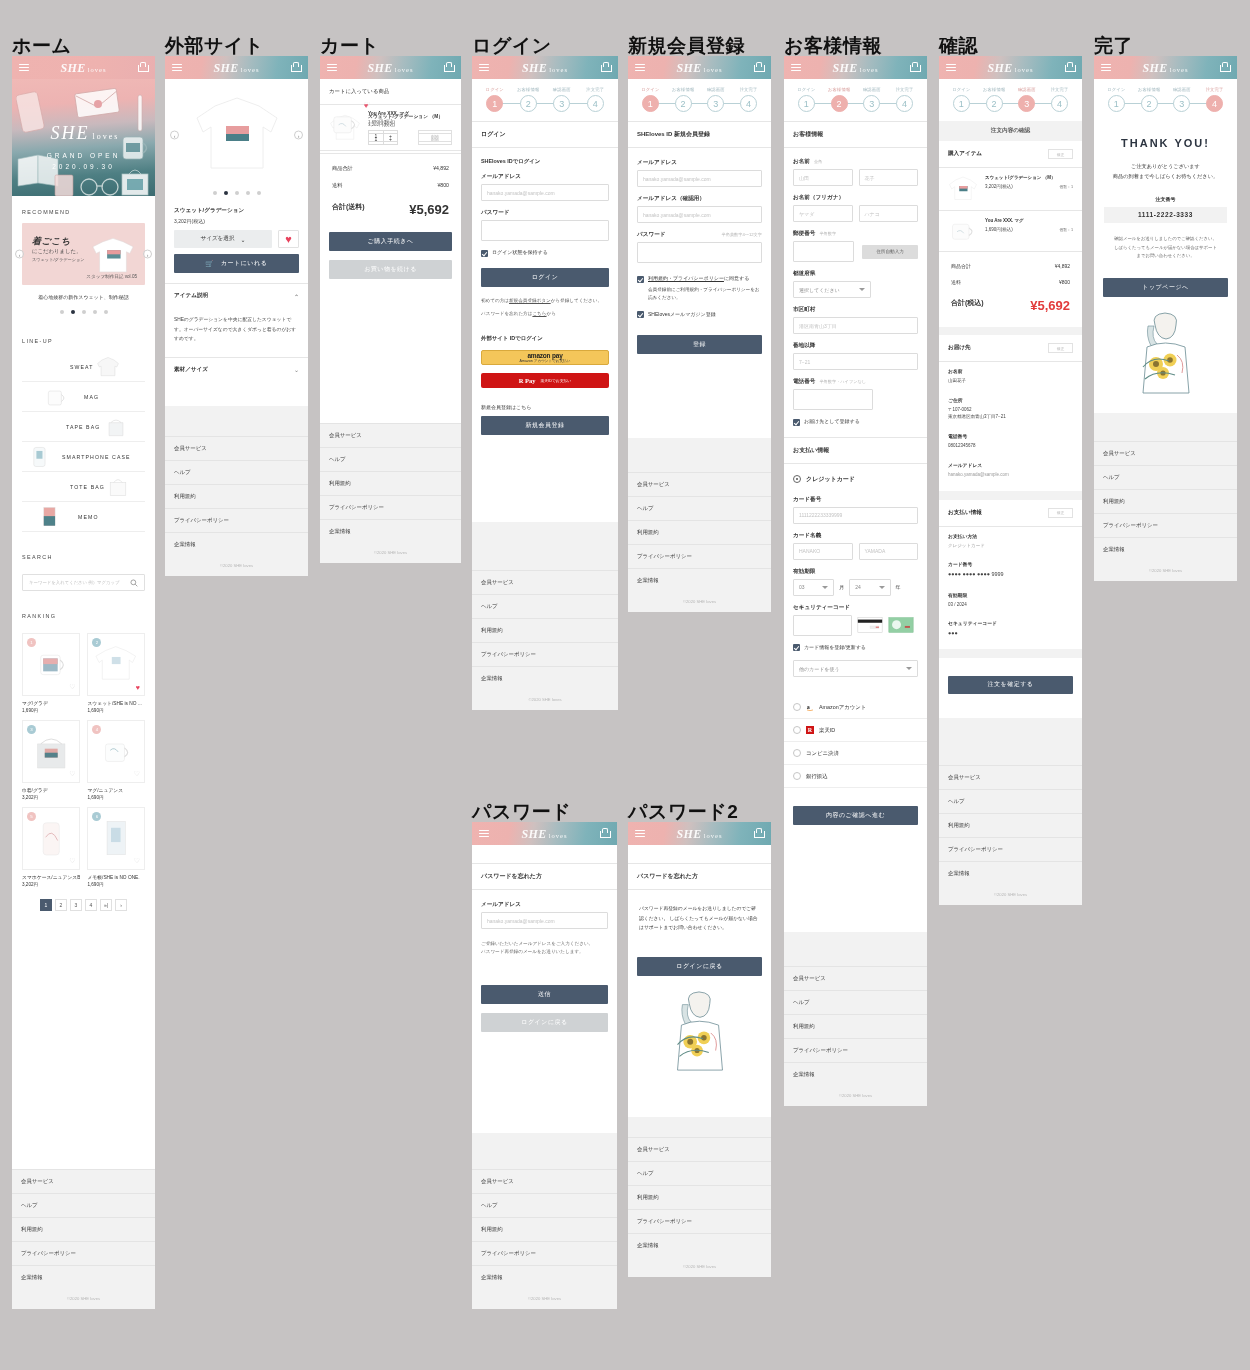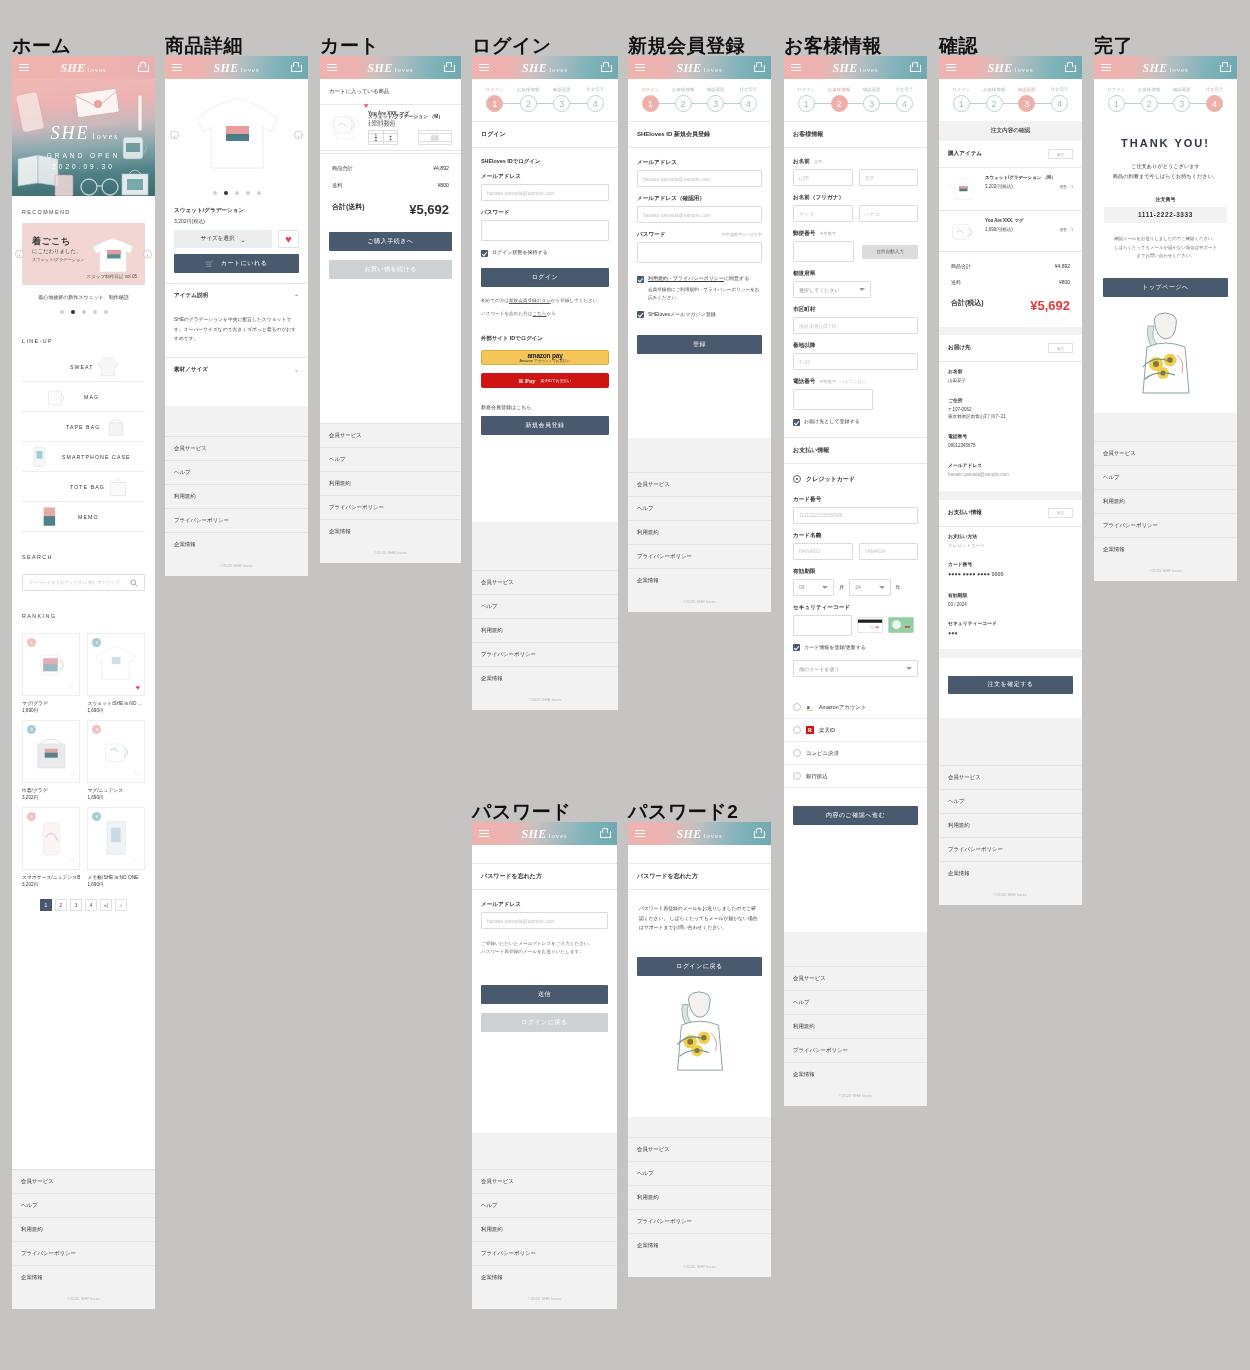--- a/index.html
+++ b/index.html
@@ -129,21 +129,21 @@
   .hero{height:117px;position:relative;overflow:hidden;
     background:linear-gradient(176deg,#f0b9b6 0%,#edb3b2 22%,#c9b9bd 40%,#8aa9ae 58%,#4e7f83 80%,#3b6b70 100%);}
   .hero .htxt{position:absolute;left:0;right:0;top:44px;text-align:center;color:#fff;}
   .hero .hlogo{font-family:"Liberation Serif",serif;font-style:italic;font-size:18px;letter-spacing:1px;}
   .hero .hlogo span{font-size:8px;font-style:normal;letter-spacing:2px;margin-left:3px;}
   .hero .hg{font-size:6.5px;letter-spacing:3px;margin-top:8px;}
   .hero .hd{font-size:6.5px;letter-spacing:3px;margin-top:4px;}
   .deco{position:absolute;opacity:.85;}
   .sec-h{font-size:5.4px;letter-spacing:1.4px;color:#444;padding:13px 10px 8px;}
   .rec-card{margin:0 10px;height:62px;background:#f2d6d4;position:relative;border-radius:1px;overflow:hidden;}
-  .rec-card .rt1{position:absolute;left:10px;top:12px;font-size:9px;font-weight:700;color:#333;letter-spacing:.5px;}
+  .rec-card .rt1{position:absolute;left:10px;top:12px;font-size:9px;font-weight:700;color:#333;letter-spacing:.5px;font-style:italic;}
   .rec-card .rt2{position:absolute;left:10px;top:25px;font-size:5.4px;color:#444;}
   .rec-card .rt3{position:absolute;left:10px;top:34px;font-size:4.2px;color:#555;}
   .rec-card .rt4{position:absolute;right:8px;bottom:6px;font-size:4.6px;color:#555;}
   .rec-card .sweat{position:absolute;right:6px;top:12px;width:52px;height:42px;}
   .arw{position:absolute;top:50%;transform:translateY(-50%);width:9px;height:9px;border-radius:50%;border:1px solid #cfcfcf;background:#fff9;display:flex;align-items:center;justify-content:center;font-size:5px;color:#888;}
   .rec-cap{text-align:center;font-size:5px;color:#333;margin-top:9px;}
   .dots{display:flex;gap:7px;justify-content:center;margin-top:10px;}
   .dots i{width:4px;height:4px;border-radius:50%;background:#cfcfcf;display:block;}
   .dots i.on{background:#2b3240;}
   .lineup .li{
@@ -454,21 +454,21 @@
     <div class="foot">
       <div class="fi">会員サービス</div>
       <div class="fi">ヘルプ</div>
       <div class="fi">利用規約</div>
       <div class="fi">プライバシーポリシー</div>
       <div class="fi">企業情報</div>
       <div class="copy">©2020 SHE loves</div>
     </div>
   </div>
 
-  <div class="scr-title" style="left:165px;top:36px">商品詳細</div>
+  <div class="scr-title" style="left:165px;top:36px">外部サイト</div>
   <div class="screen" style="left:165px;top:56px;width:143px;height:520px;display:flex;flex-direction:column">
     <div class="hdr">
       <div class="burger">
           <i></i>
           <i></i>
           <i></i>
         </div>
       <div class="logo"><b>SHE</b><span>loves</span></div>
       <div class="cart-ico"></div>
     </div>

